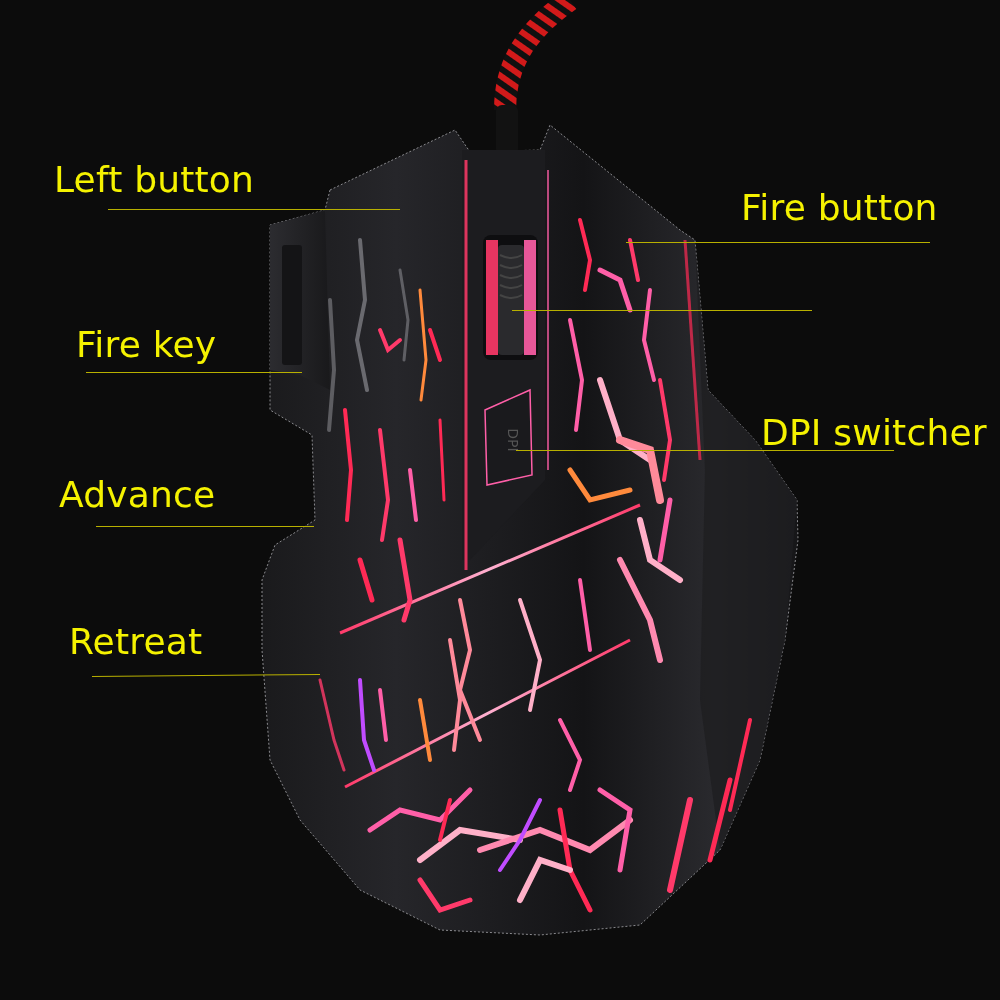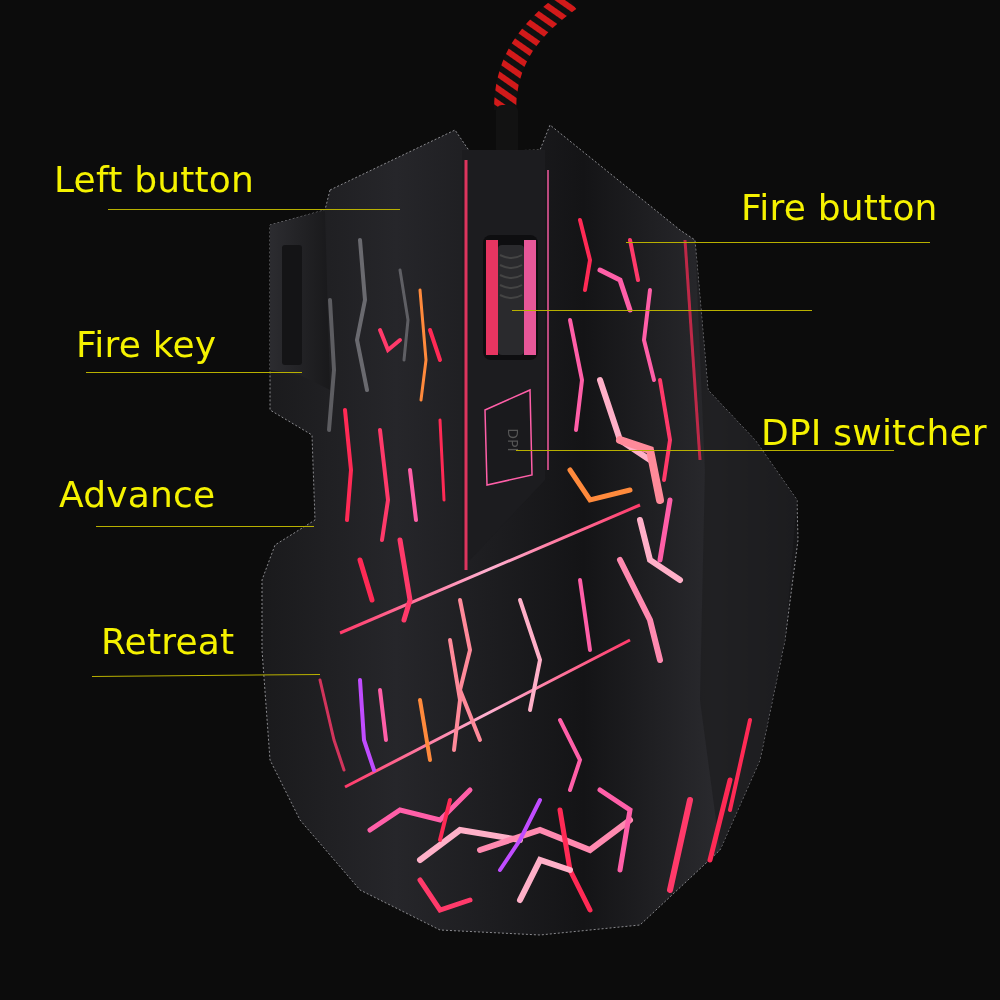--- a/index.html
+++ b/index.html
@@ -164,21 +164,21 @@
 
   <div class="label" style="left:54px; top:162px;">Left button</div>
   <div class="leader" style="left:108px; top:209px; width:292px;"></div>
 
   <div class="label" style="left:76px; top:327px;">Fire key</div>
   <div class="leader" style="left:86px; top:372px; width:216px;"></div>
 
   <div class="label" style="left:59px; top:477px;text-align:right;">Advance</div>
   <div class="leader" style="left:96px; top:526px; width:218px;"></div>
 
-  <div class="label" style="left:69px; top:624px;margin-left:32px;">Retreat</div>
+  <div class="label" style="left:69px; top:624px;">Retreat</div>
   <div class="leader" style="left:92px; top:675px; width:228px; transform:rotate(-0.5deg);"></div>
 
   <div class="label" style="left:741px; top:190px;">Fire button</div>
   <div class="leader" style="left:626px; top:242px; width:304px;"></div>
 
   <div class="leader" style="left:512px; top:310px; width:300px;"></div>
 
   <div class="label" style="left:761px; top:400px;margin-top:15px;">DPI switcher</div>
   <div class="leader" style="left:516px; top:450px; width:378px;"></div>
 

